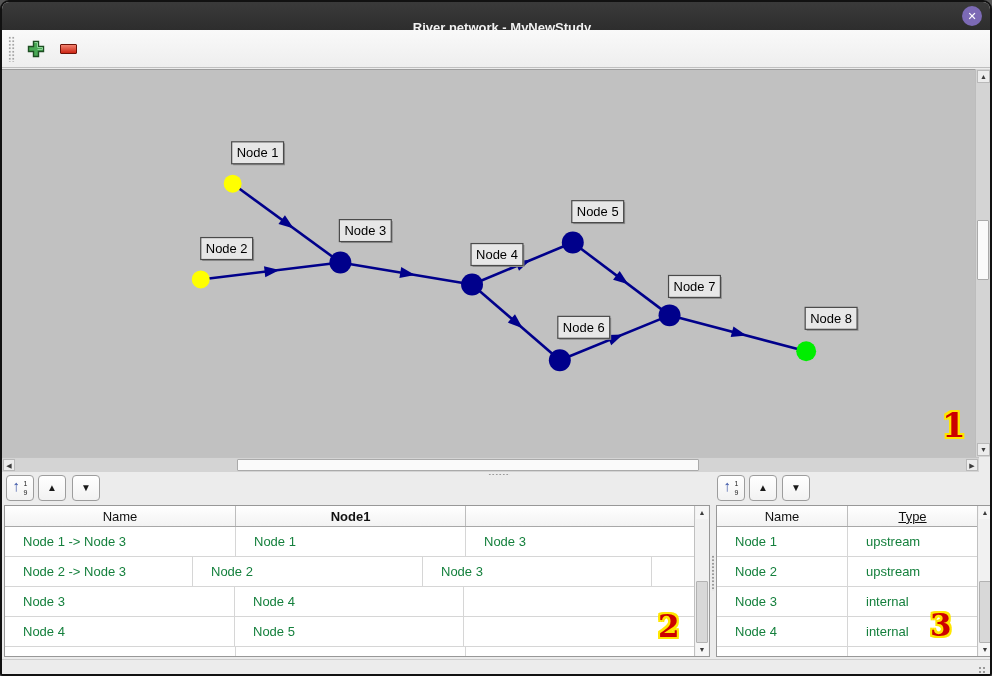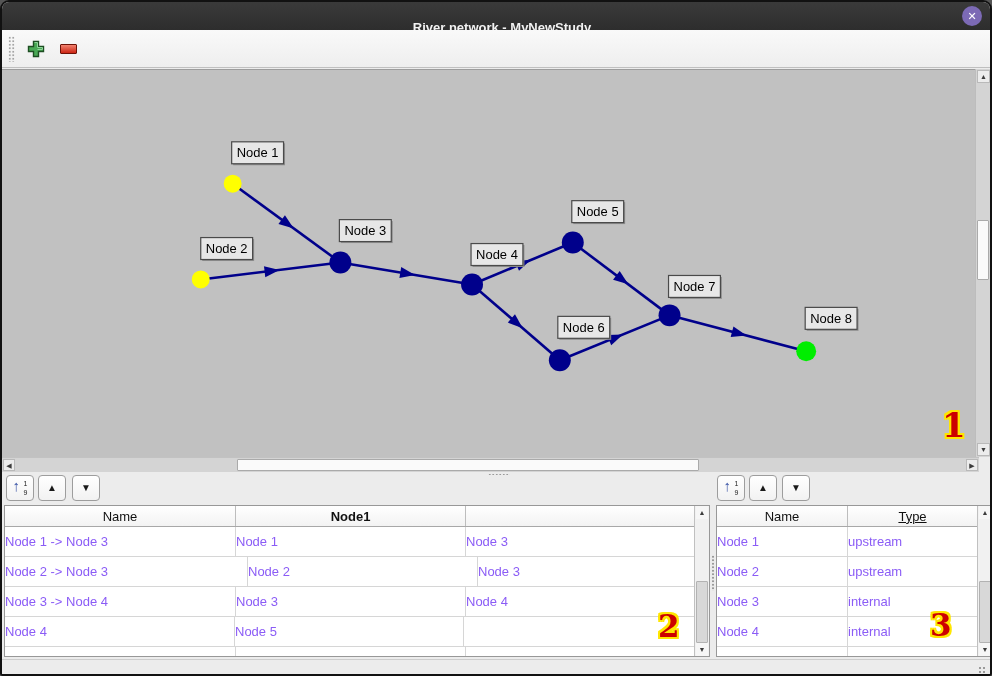--- a/index.html
+++ b/index.html
@@ -98,22 +98,22 @@
   #reaches-panel{left:2px; width:706px;}
   #nodes-panel{left:714px; width:277px;}
   .thead{display:flex; height:21px; background:linear-gradient(#ffffff,#f3f3f3); border-bottom:1px solid #a8a8a8;}
   .th{
     display:flex; align-items:center; justify-content:center;
     font-size:13px; color:#111; border-right:1px solid #bdbdbd; height:100%;
   }
   .tr{display:flex; height:30px; border-bottom:1px solid #d6d6d6; background:#fff;}
   .tr.partial{height:10px; border-bottom:none;}
   .td{
-    display:flex; align-items:center; padding-left:0;
-    font-size:13px; color:#8b5cf6; border-right:1px solid #d6d6d6; height:100%;
+    display:flex; align-items:center; padding-left:18px;
+    font-size:13px; color:#15803d; border-right:1px solid #d6d6d6; height:100%;
     white-space:nowrap; overflow:hidden;
   }
   .tscroll{
     position:absolute; right:0; top:0; width:15px; height:100%;
     background:#f1f1f1; border-left:1px solid #c0c0c0;
   }
   .tscroll .sb-btn{left:1px; width:12px; height:13px; background:#f6f6f6; border:none;}
   .tscroll .sb-btn.top{top:0;}
   .tscroll .sb-btn.bottom{bottom:0;}
   .tscroll .sb-thumb{left:1px; width:12px; top:75px; height:62px; background:#d8d8d8; border:1px solid #b2b2b2;}
@@ -290,26 +290,25 @@
           <div class="th" style="width: 231px;">Name</div>
           <div class="th" style="width: 230px; font-weight: bold;">Node1</div>
         </div>
       <div class="tbody">
           <div class="tr">
             <div class="td" style="width: 231px;">Node 1 -&gt; Node 3</div>
             <div class="td" style="width: 230px;">Node 1</div>
             <div class="td" style="width: 229px;">Node 3</div>
           </div>
           <div class="tr">
-            <div class="td" style="width: 243px;">Node 2 -&gt; Node 3</div>
+            <div class="td" style="width: 188px;">Node 2 -&gt; Node 3</div>
             <div class="td" style="width: 230px;">Node 2</div>
             <div class="td" style="width: 229px;">Node 3</div>
           </div>
           <div class="tr">
-            <div class="td" style="width: 231px;">Node 3 -&gt; Node 4</div>
             <div class="td" style="width: 230px;">Node 3</div>
             <div class="td" style="width: 229px;">Node 4</div>
           </div>
           <div class="tr">
             <div class="td" style="width: 230px;">Node 4</div>
             <div class="td" style="width: 229px;">Node 5</div>
           </div>
           <div class="tr partial">
             <div class="td" style="width: 231px;"></div>
             <div class="td" style="width: 230px;"></div>

